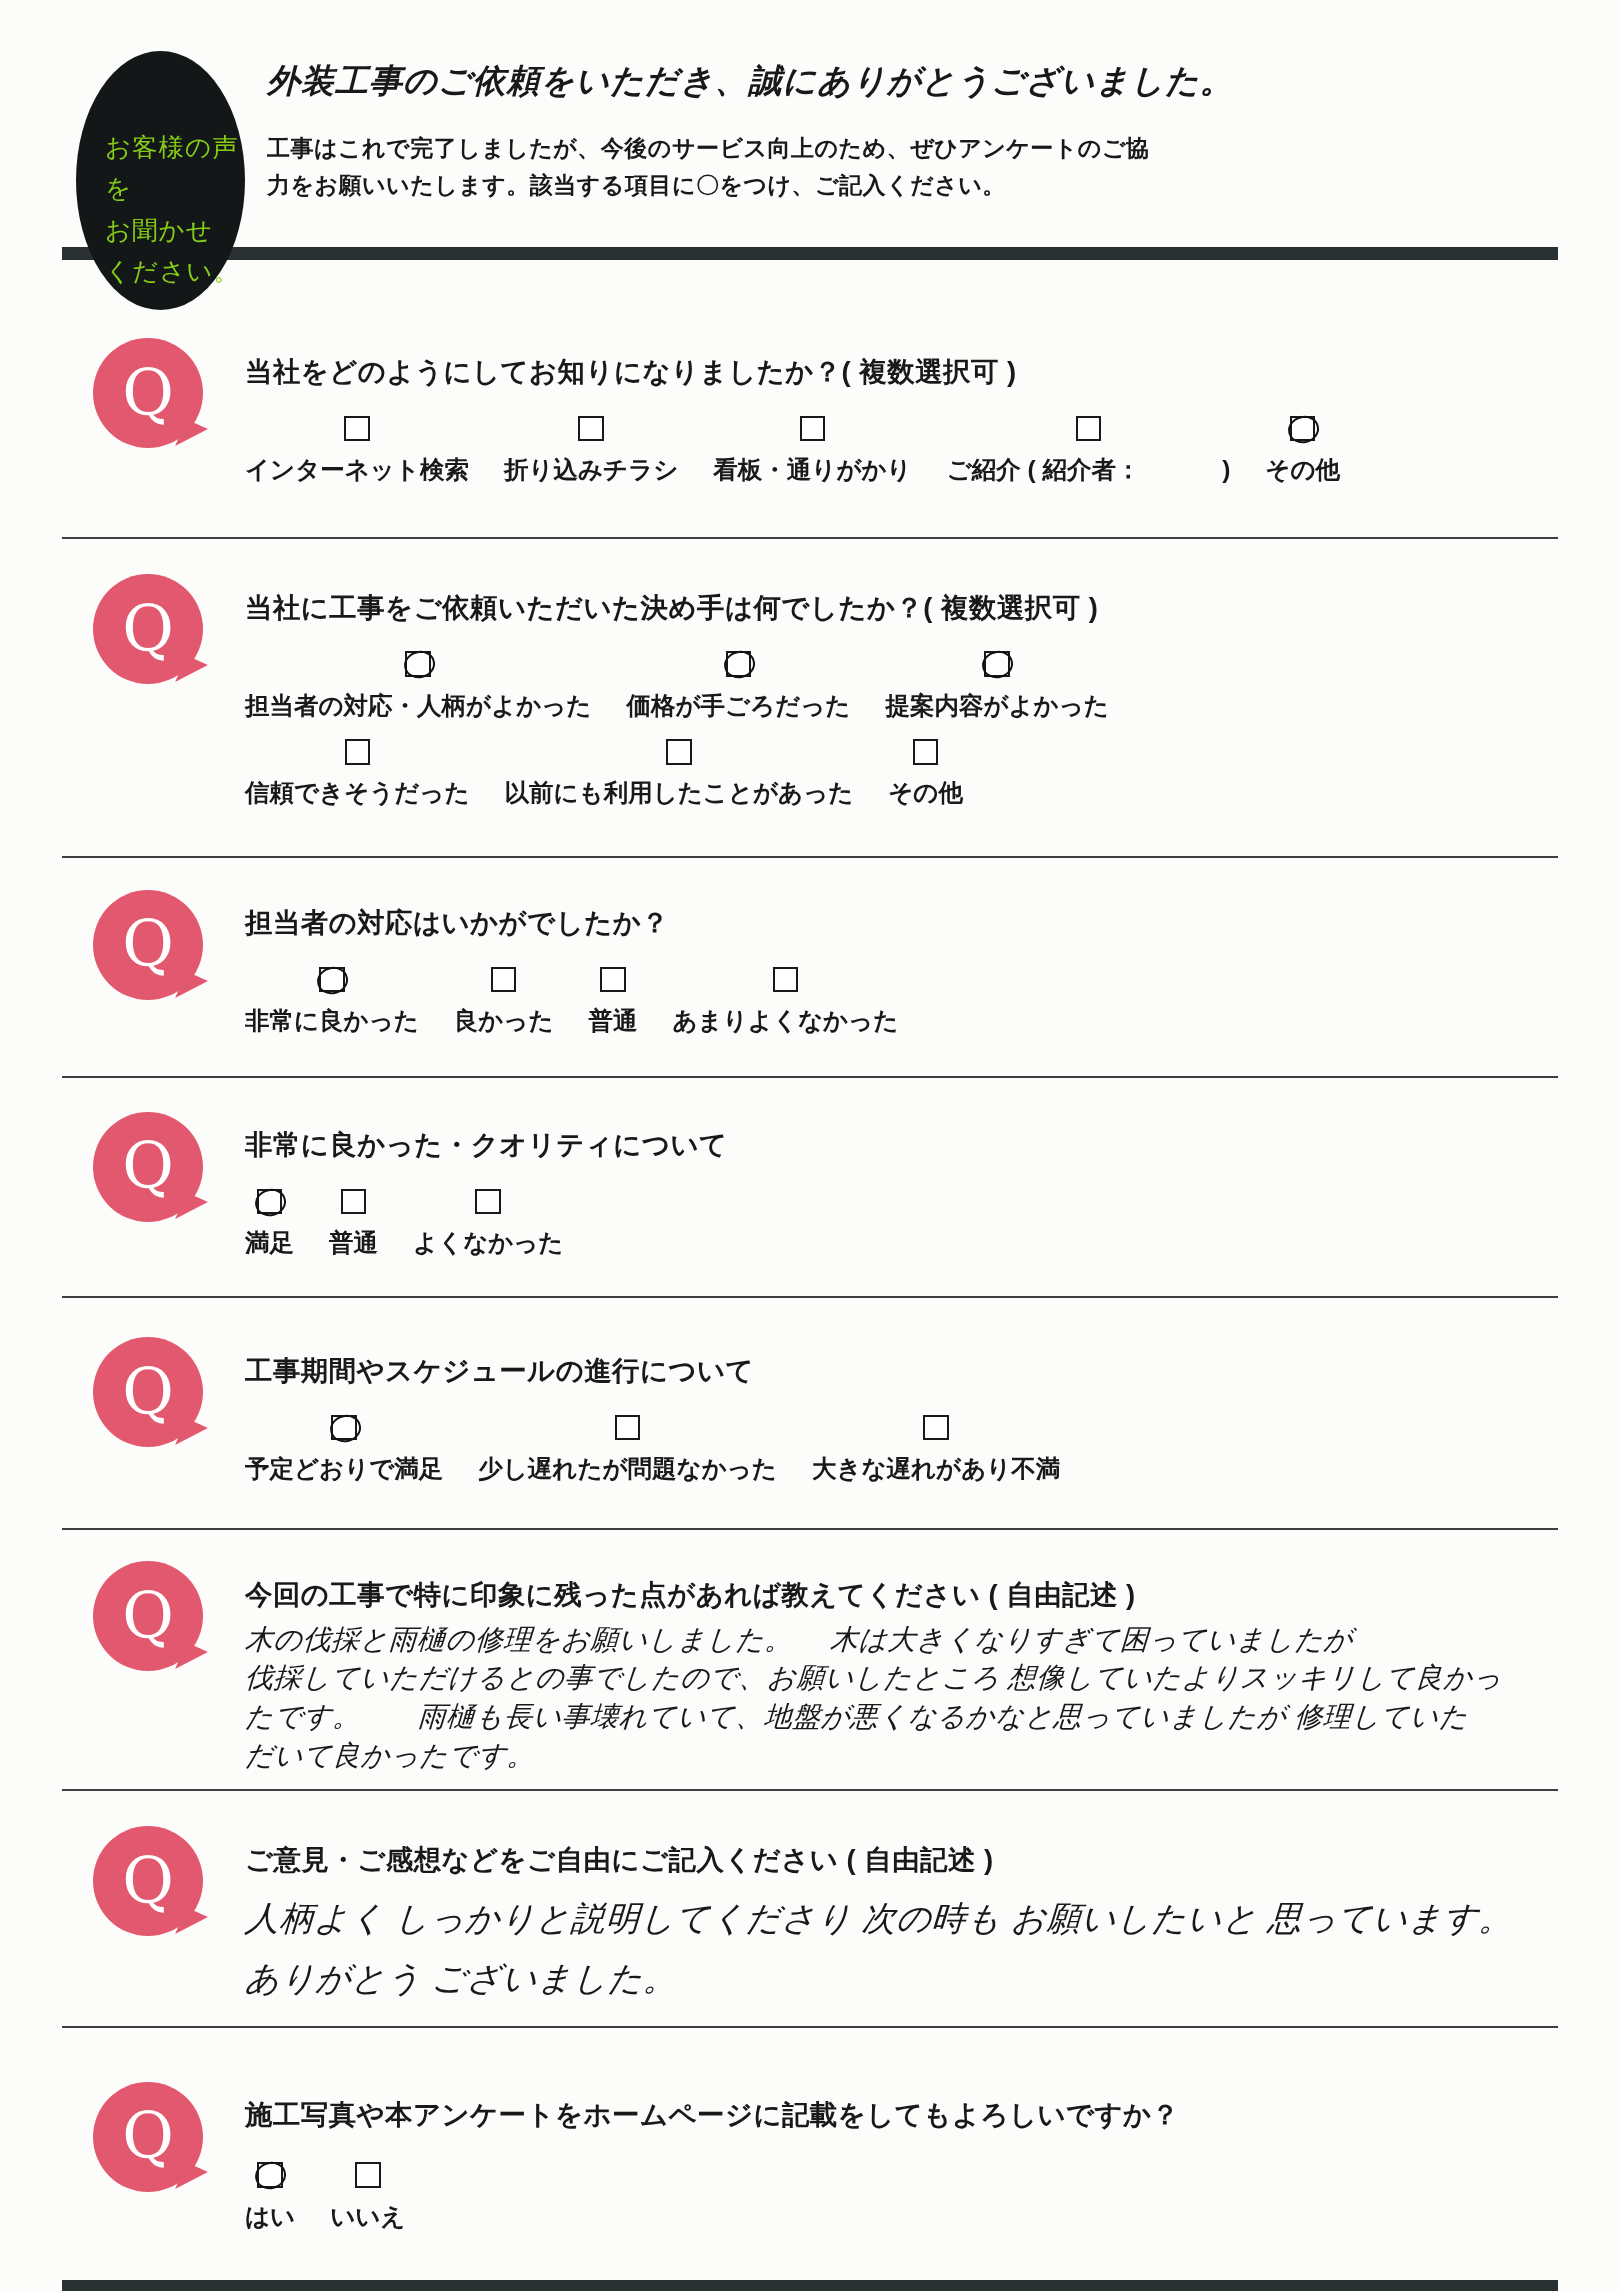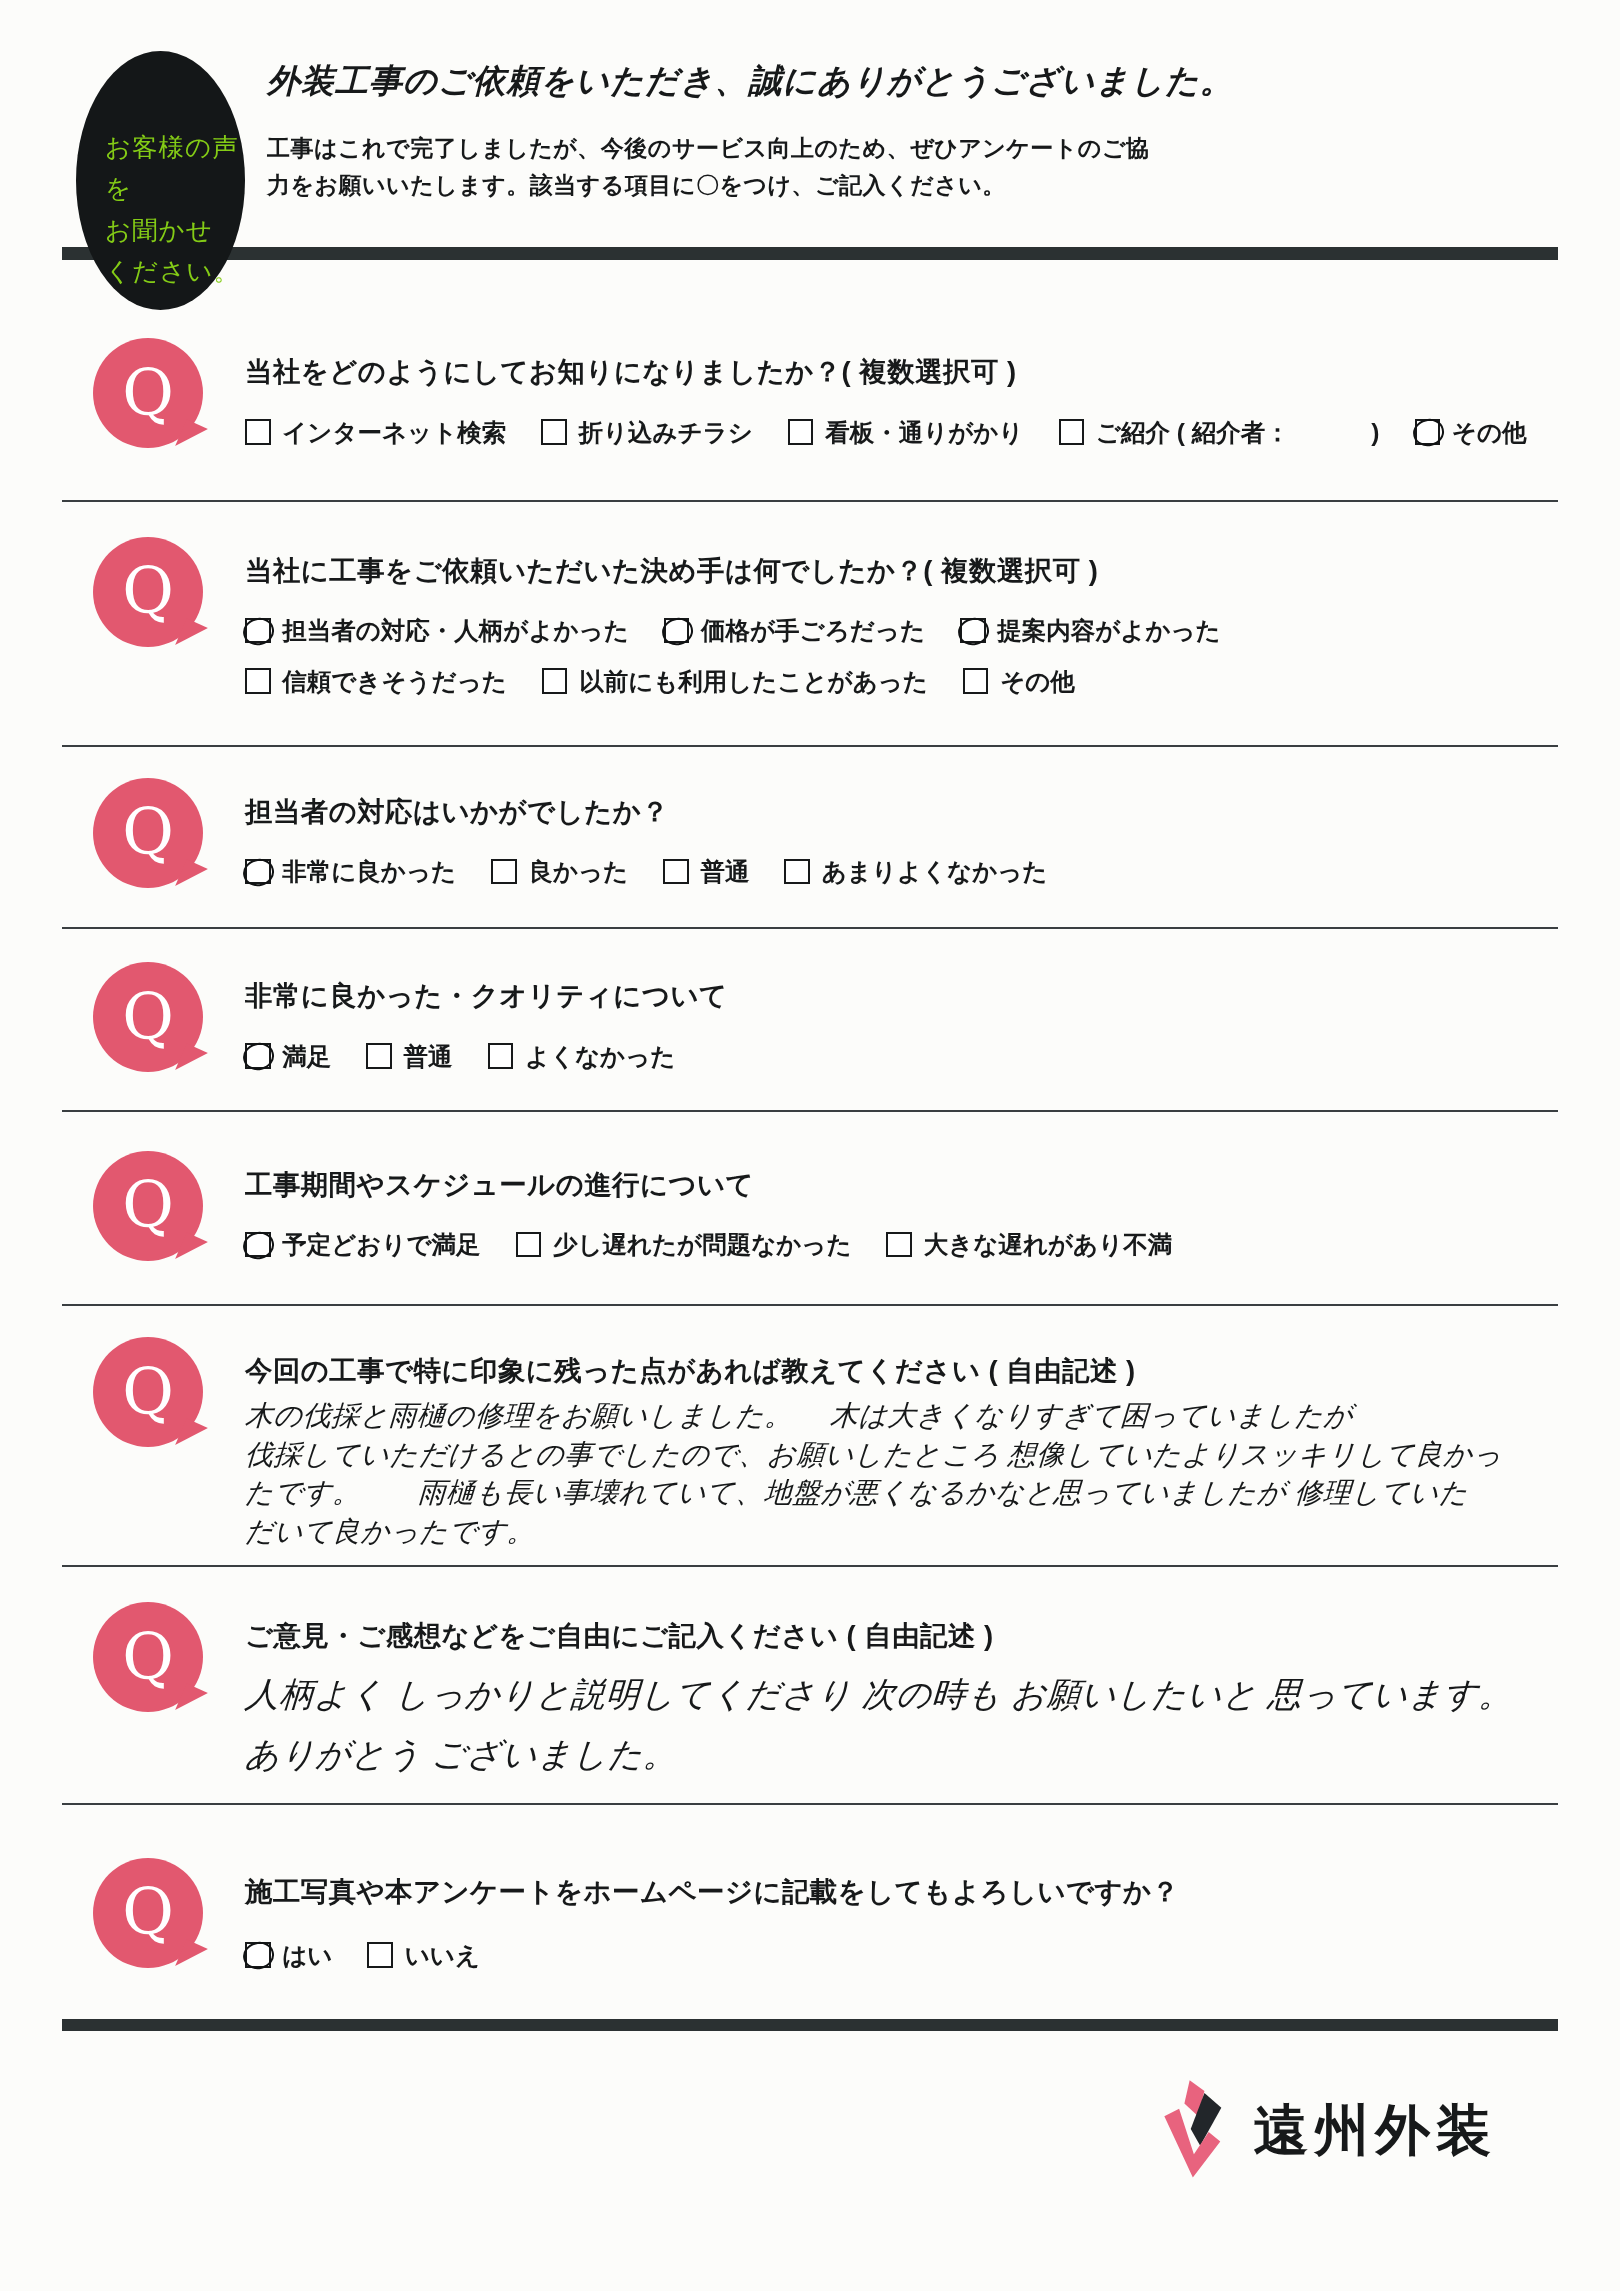--- a/index.html
+++ b/index.html
@@ -32,21 +32,21 @@
   }
   .q-bubble::after{
     content:"";position:absolute;right:0px;bottom:-3.9px;width:0;height:0;
     border-top:29px solid #e2586f;border-right:23.5px solid transparent;
     transform:rotate(24deg);
   }
   .q-title{font-size:27.4px;font-weight:bold;letter-spacing:0.5px;}
   .q-note{font-size:22.5px;font-weight:bold;margin-top:15.7px;}
   .opt-row{display:flex;align-items:center;gap:35px;margin-top:25.5px;}
   .opt-row + .opt-row{margin-top:17.6px;}
-  .option{display:flex;align-items:center;gap:11.8px;font-size:24.5px;font-weight:bold;cursor:default;}
+  .option{display:flex;align-items:center;gap:11.8px;font-size:24.5px;font-weight:bold;cursor:default;flex-direction:column;}
   .checkbox{position:relative;flex:none;width:25.5px;height:25.5px;border:2.9px solid #17191a;background:#fff;box-sizing:border-box;}
   .mark{
     position:absolute;left:-3.9px;top:-2px;width:27.4px;height:22.5px;
     border:2.9px solid #101213;border-radius:50%;transform:rotate(-14deg);
   }
   .option-label{white-space:pre;}
   .hw{font-size:28px;line-height:1.38;font-style:italic;letter-spacing:0.5px;white-space:pre;transform:skewX(-3deg);transform-origin:left;}
   
   .q1{padding:94px 0 51px;}
   .q2{padding:51px 0 47px;}

